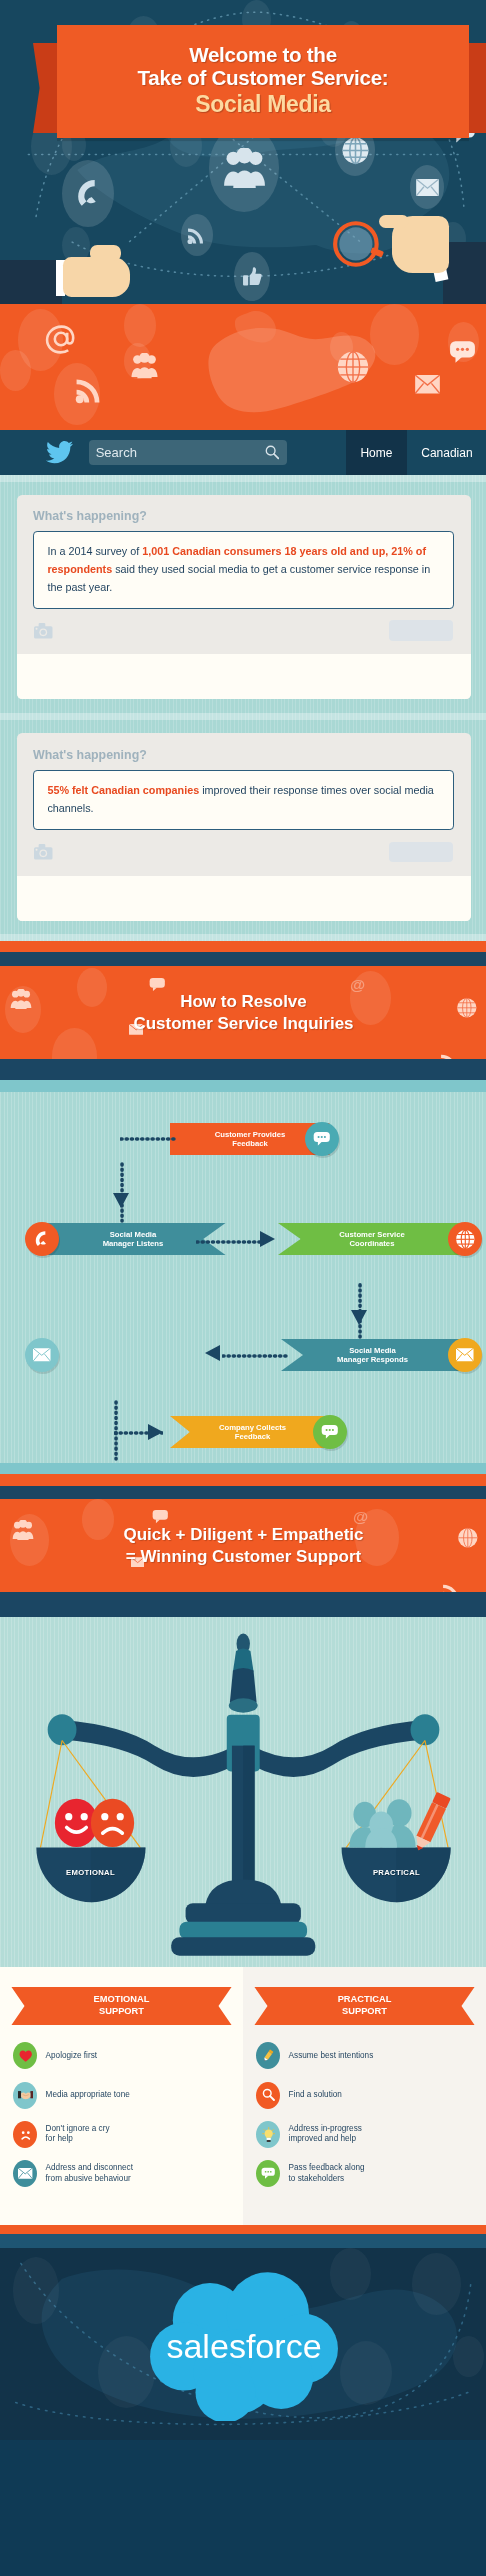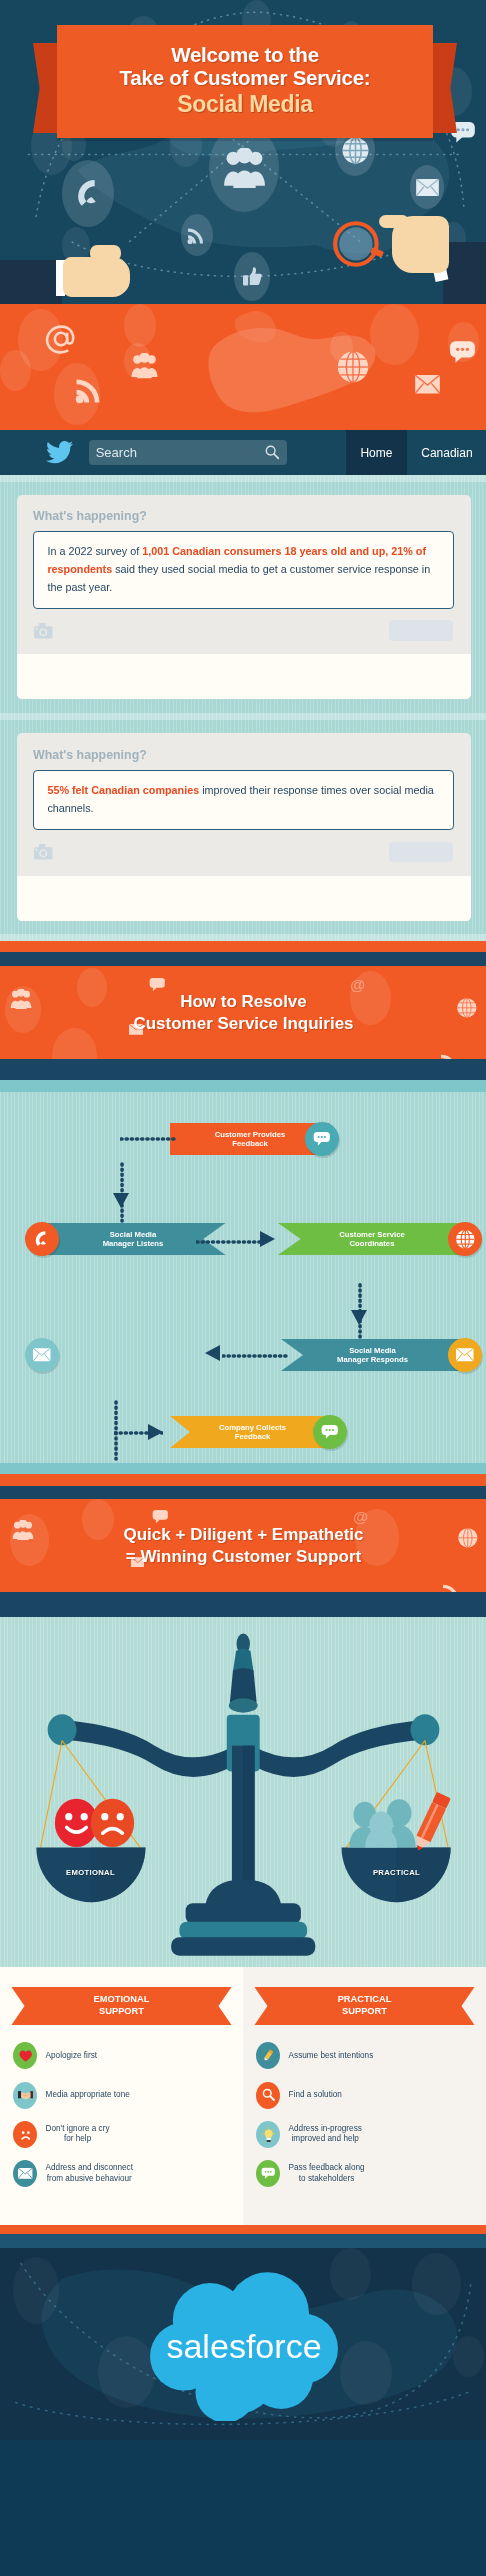--- a/index.html
+++ b/index.html
@@ -20,21 +20,21 @@
   }
   .hero-map {
     position: absolute; left: 0; top: 0; width: 487px; height: 304px;
     opacity: .45;
   }
   .hero-net { position:absolute; left:0; top:0; width:487px; height:304px; }
   .bubble {
     position: absolute; border-radius: 50%;
     background: rgba(255,255,255,.07);
   }
-  .ribbon-wrap { position: absolute; left: 57px; top: 25px; width: 376px; }
+  .ribbon-wrap { position: absolute; left: 57px; top: 25px; width: 412px; }
   .ribbon-tail {
     position: absolute; width: 30px; height: 90px; top: 18px;
     background: #c93d17;
   }
   .ribbon-tail.l { left: -24px; clip-path: polygon(0 0,100% 0,100% 100%,0 100%,22% 50%); }
   .ribbon-tail.r { right: -24px; clip-path: polygon(0 0,100% 0,78% 50%,100% 100%,0 100%); }
   .ribbon {
     position: relative; background: #ef5b25; padding: 17.5px 10.3px 19.6px;
     text-align: center; box-shadow: 0 3.1px 0 rgba(0,0,0,.14);
   }
@@ -182,21 +182,21 @@
   .sec-cols { display: flex; }
   .col { width: 243px; padding: 13.4px 0 30px; }
   .col.left  { background: #fffdf5; }
   .col.right { background: #f6f3ee; }
   .col-banner {
     position: relative; margin: 6.2px 11.3px 12.4px; background: #f15a24;
     color: #fff; text-align: center; padding: 7.2px 12.4px 8.2px;
     font-size: 9.3px; font-weight: 700; line-height: 1.25;
     clip-path: polygon(0 0, 100% 0, 94% 50%, 100% 100%, 0 100%, 6% 50%);
   }
-  .supp-item { display:flex; align-items:center; padding: 4.6px 13.4px; margin-bottom: 3.1px; text-align: center; }
+  .supp-item { display:flex; align-items:center; padding: 4.6px 13.4px; margin-bottom: 3.1px; }
   .supp-ico {
     width: 24px; height: 27px; border-radius: 50%; flex:none;
     display:flex; align-items:center; justify-content:center; margin-right: 8.2px;
   }
   .supp-txt { color: #1d3f5c; font-size: 8.2px; line-height: 1.28; }
 
   
   .footer {
     position: relative; height: 192px; background: #123349; overflow: hidden;
     display:flex; align-items:center; justify-content:center;
@@ -413,21 +413,21 @@
       <div class="tw-tab">Canadian</div>
     </div>
   </nav>
 
   <section class="sec-teal">
     <div class="teal-rule" style="margin:-11.3px -16.5px 12.4px"></div>
 
     <article class="tweet-card">
       <div class="wh">What's happening?</div>
       <div class="tweet-box">
-        <p><span>In a 2022 survey of </span><span class="hl">1,001 Canadian consumers 18 years old and up, 21% of respondents</span><span> said they used social media to get a customer service response in the past year.</span></p>
+        <p><span>In a 2014 survey of </span><span class="hl">1,001 Canadian consumers 18 years old and up, 21% of respondents</span><span> said they used social media to get a customer service response in the past year.</span></p>
       </div>
       <div class="tweet-actions">
         <svg class="cam" viewBox="0 0 36 30">
           <rect x="0" y="6" width="36" height="24" rx="3" fill="#ccd8e0"></rect>
           <rect x="9" y="0" width="13" height="8" rx="2" fill="#ccd8e0"></rect>
           <circle cx="18" cy="18" r="7.5" fill="#eceae6"></circle>
             <circle cx="18" cy="18" r="5" fill="#ccd8e0"></circle>
           <circle cx="5" cy="11" r="2" fill="#eceae6"></circle>
         </svg>
         <div class="tweet-btn"></div>

